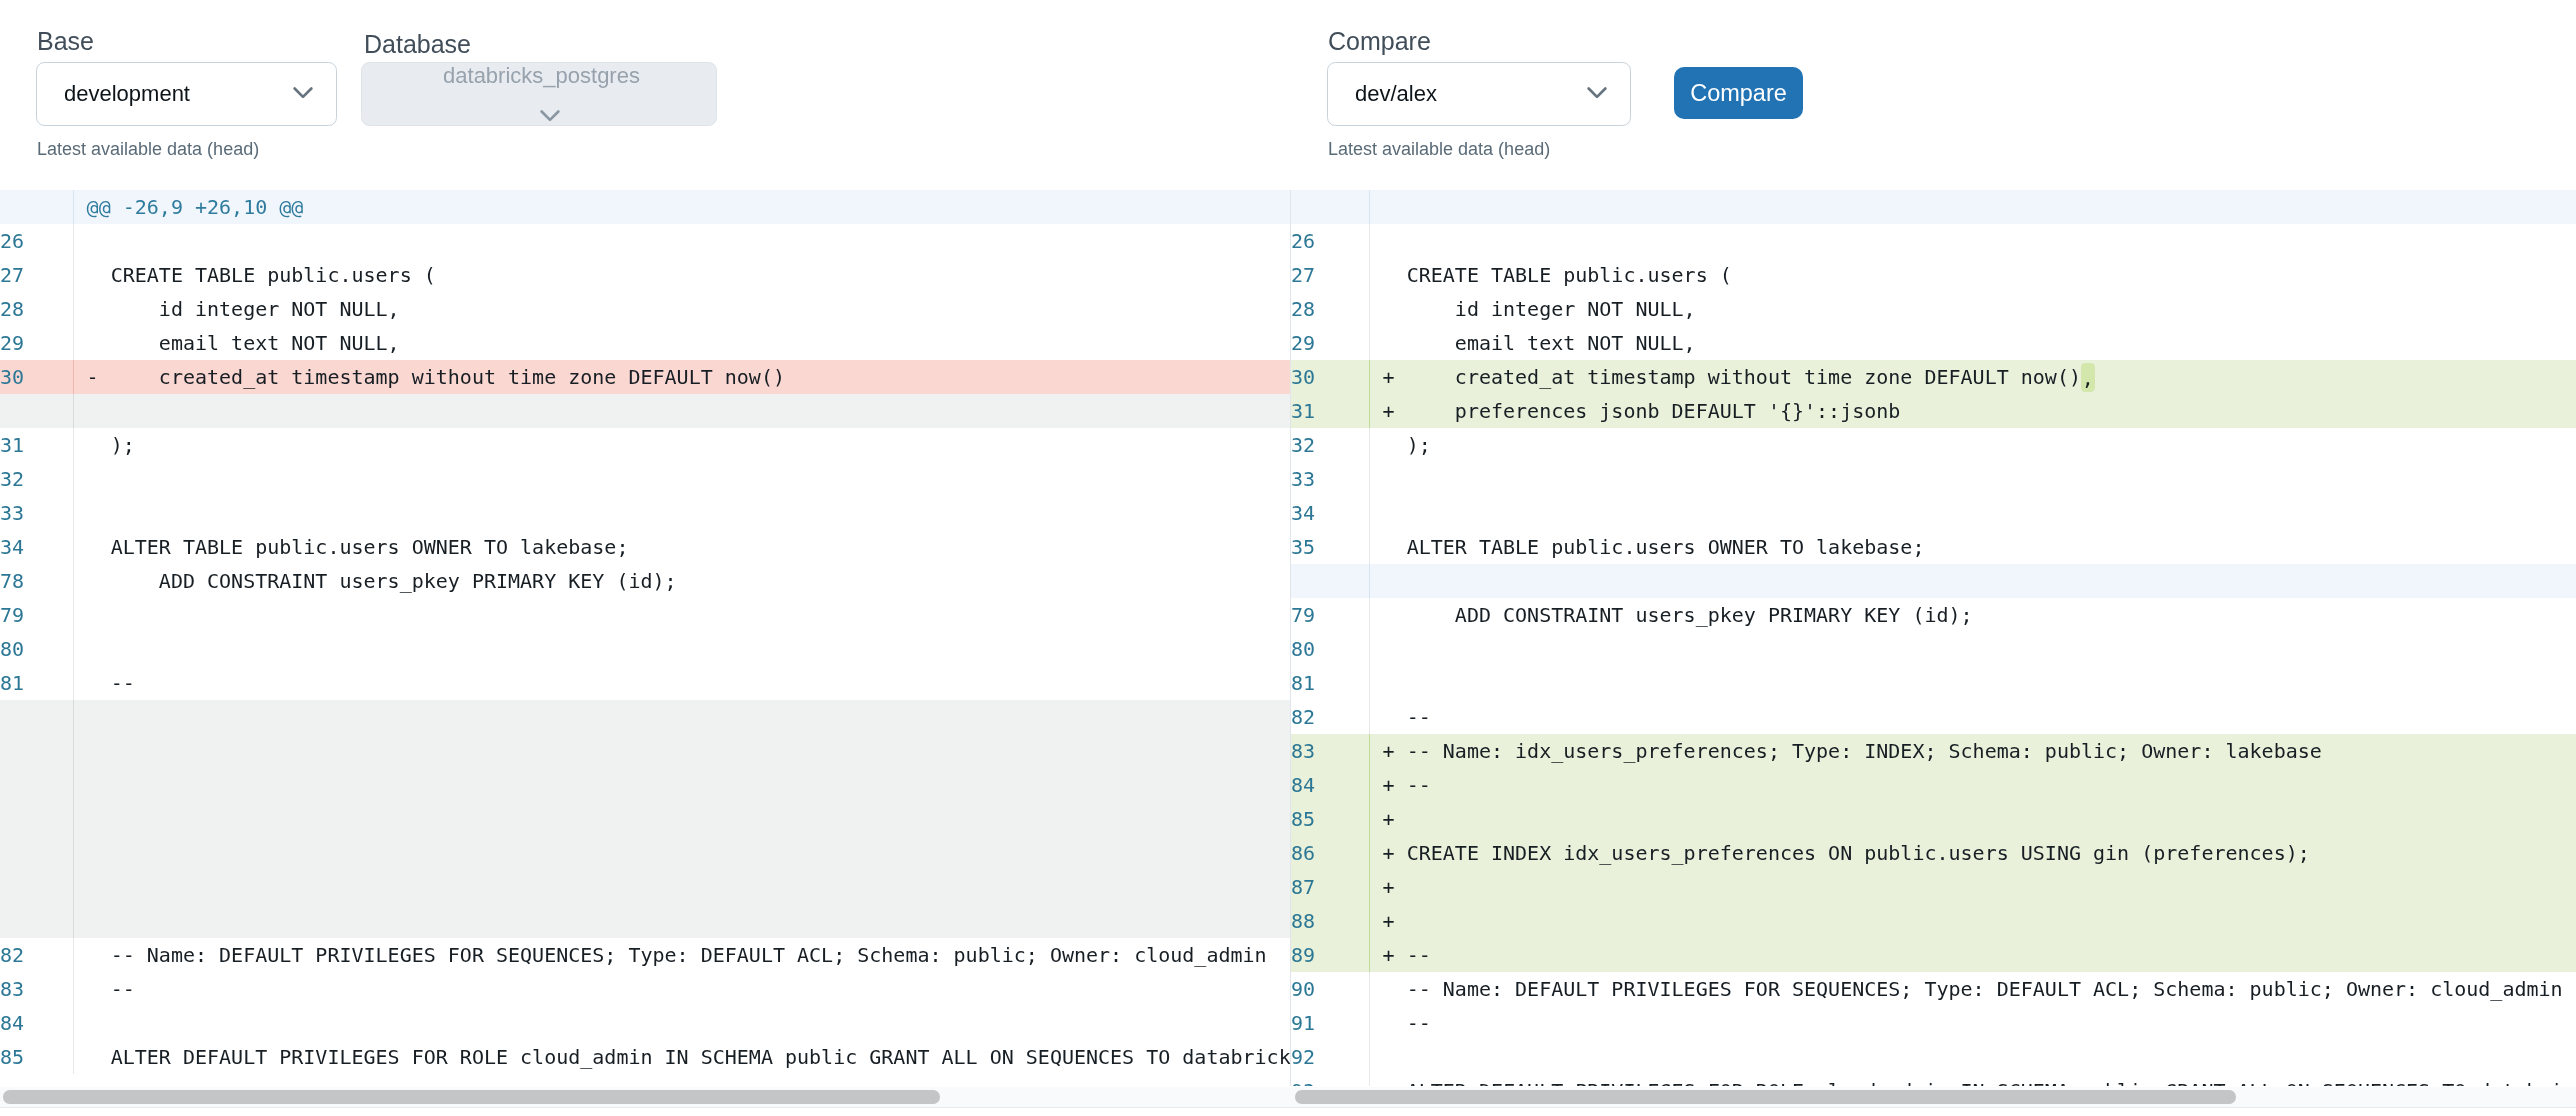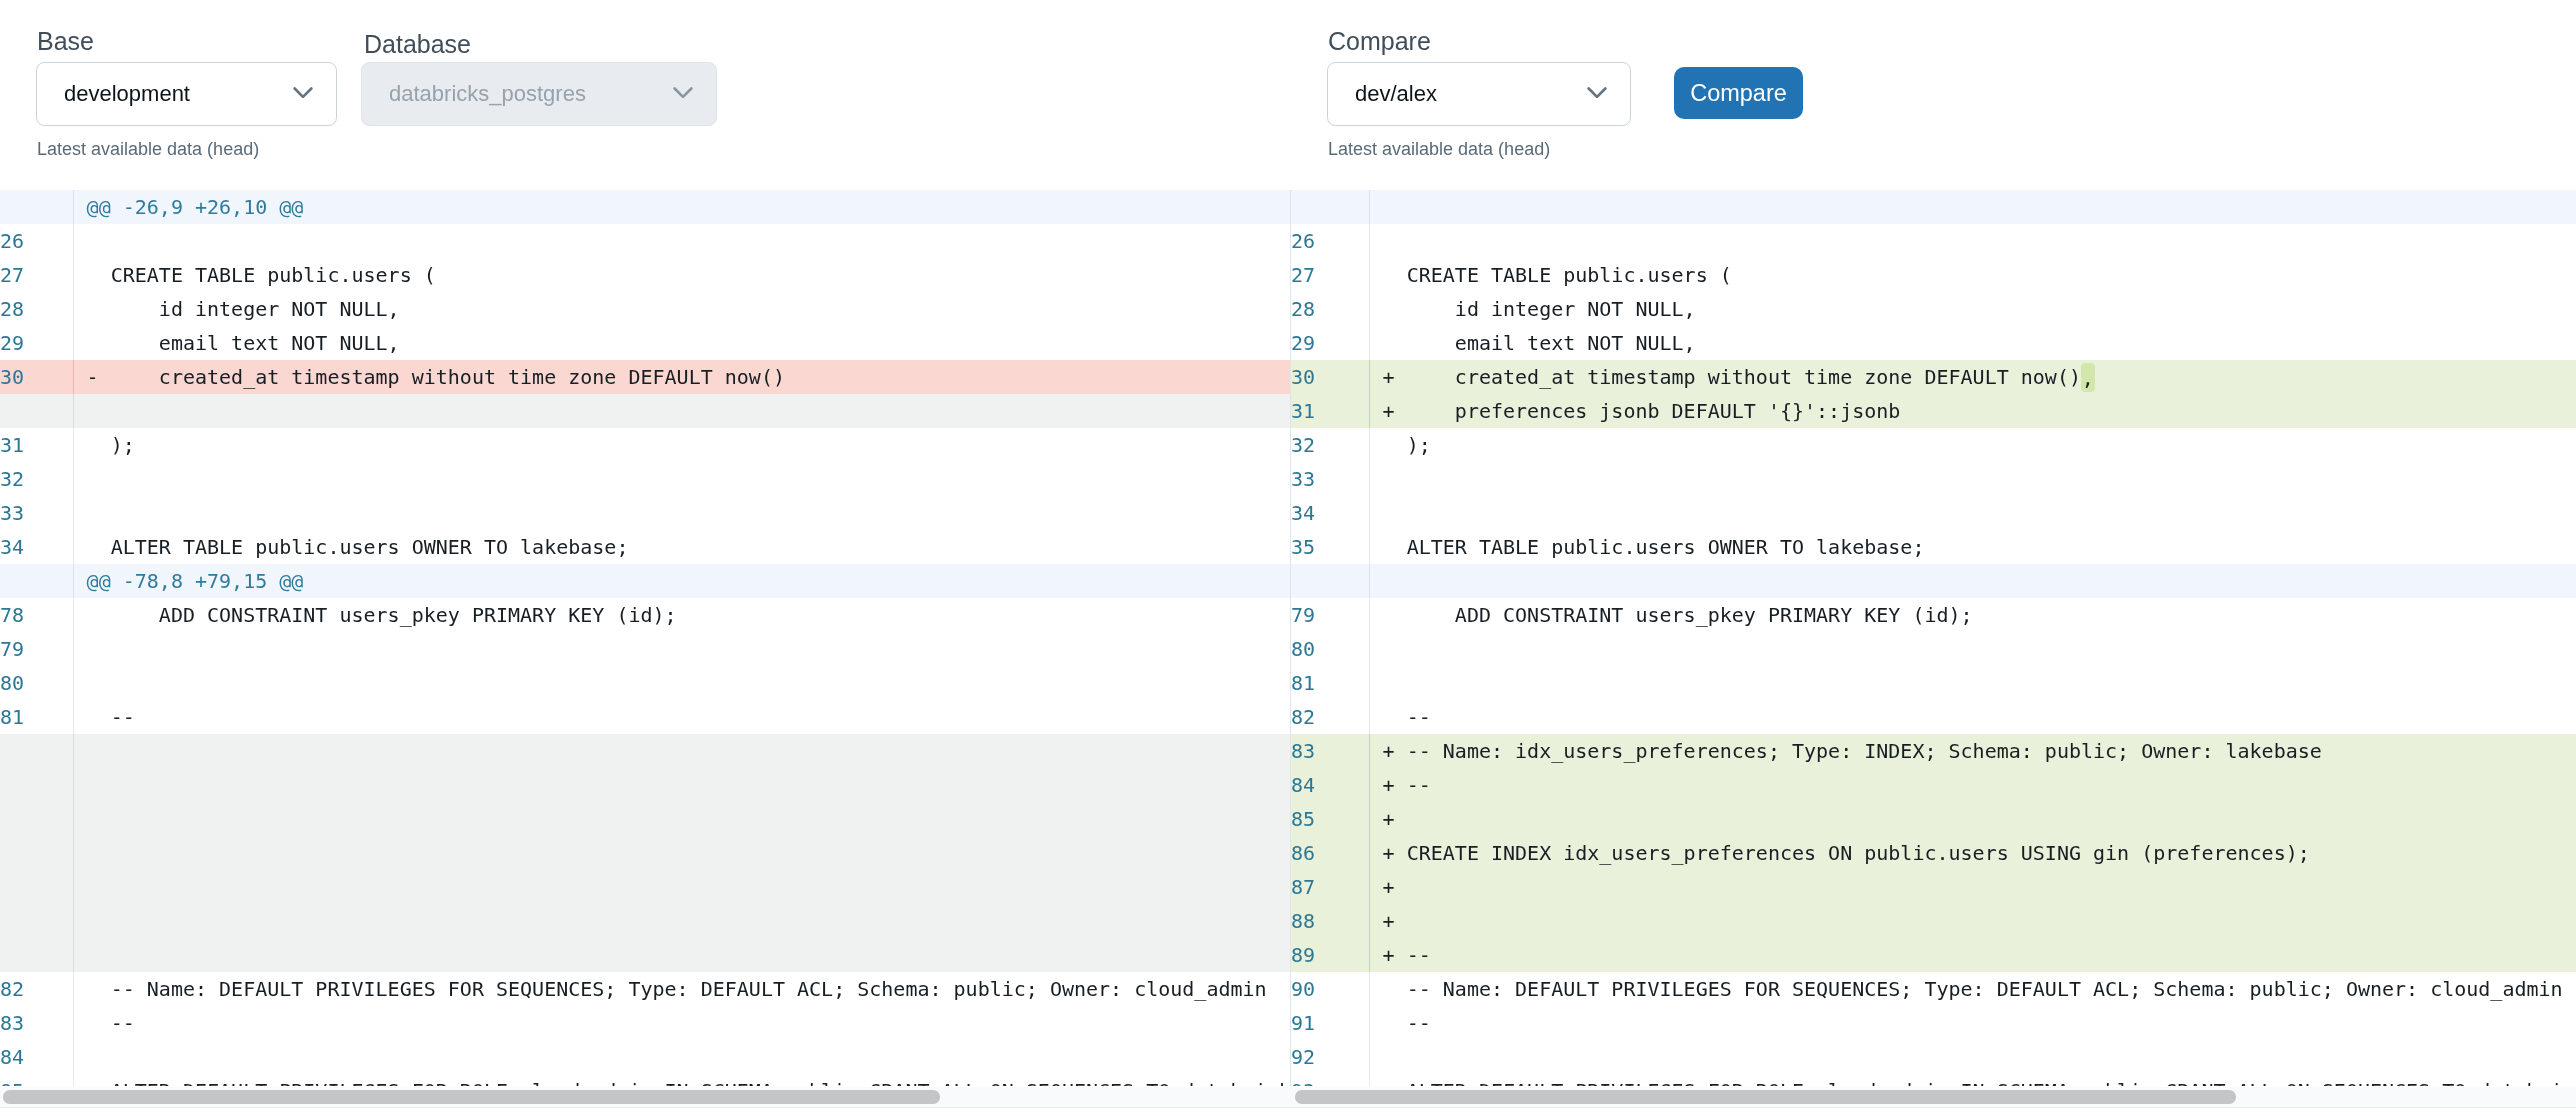--- a/index.html
+++ b/index.html
@@ -49,21 +49,21 @@
   <span class="val">development</span>
   <span class="chev">
     <svg width="22" height="13.4" viewBox="0 0 26 16">
         <polyline points="3,3 13,13 23,3" fill="none" stroke="#66747f" stroke-width="3.2" stroke-linecap="round" stroke-linejoin="round"></polyline>
       </svg>
   </span>
 </div>
 
 <div class="abs field-label" style="left:364px;top:30px;">Database</div>
 
-<div class="abs select disabled" style="left:361px;top:62px;width:356px;">
+<div class="abs select disabled" style="left:361px;top:62px;width:356px;flex-direction:column;">
   <span class="val">databricks_postgres</span>
   <span class="chev">
     <svg width="22" height="13.4" viewBox="0 0 26 16">
         <polyline points="3,3 13,13 23,3" fill="none" stroke="#8a96a2" stroke-width="3.2" stroke-linecap="round" stroke-linejoin="round"></polyline>
       </svg>
   </span>
 </div>
 
 <div class="abs status-text" style="left:37px;top:139px;">Latest available data (head)</div>
 
@@ -120,24 +120,20 @@
       <div class="code"><span></span></div>
     </div>
     <div class="drow ctx">
       <div class="gut">33</div>
       <div class="code"><span></span></div>
     </div>
     <div class="drow ctx">
       <div class="gut">34</div>
       <div class="code"><span>  ALTER TABLE public.users OWNER TO lakebase;</span></div>
     </div>
-    <div class="drow hunk">
-      <div class="gut"></div>
-      <div class="code"><span>@@ -78,8 +79,15 @@</span></div>
-    </div>
     <div class="drow ctx">
       <div class="gut">78</div>
       <div class="code"><span>      ADD CONSTRAINT users_pkey PRIMARY KEY (id);</span></div>
     </div>
     <div class="drow ctx">
       <div class="gut">79</div>
       <div class="code"><span></span></div>
     </div>
     <div class="drow ctx">
       <div class="gut">80</div>

